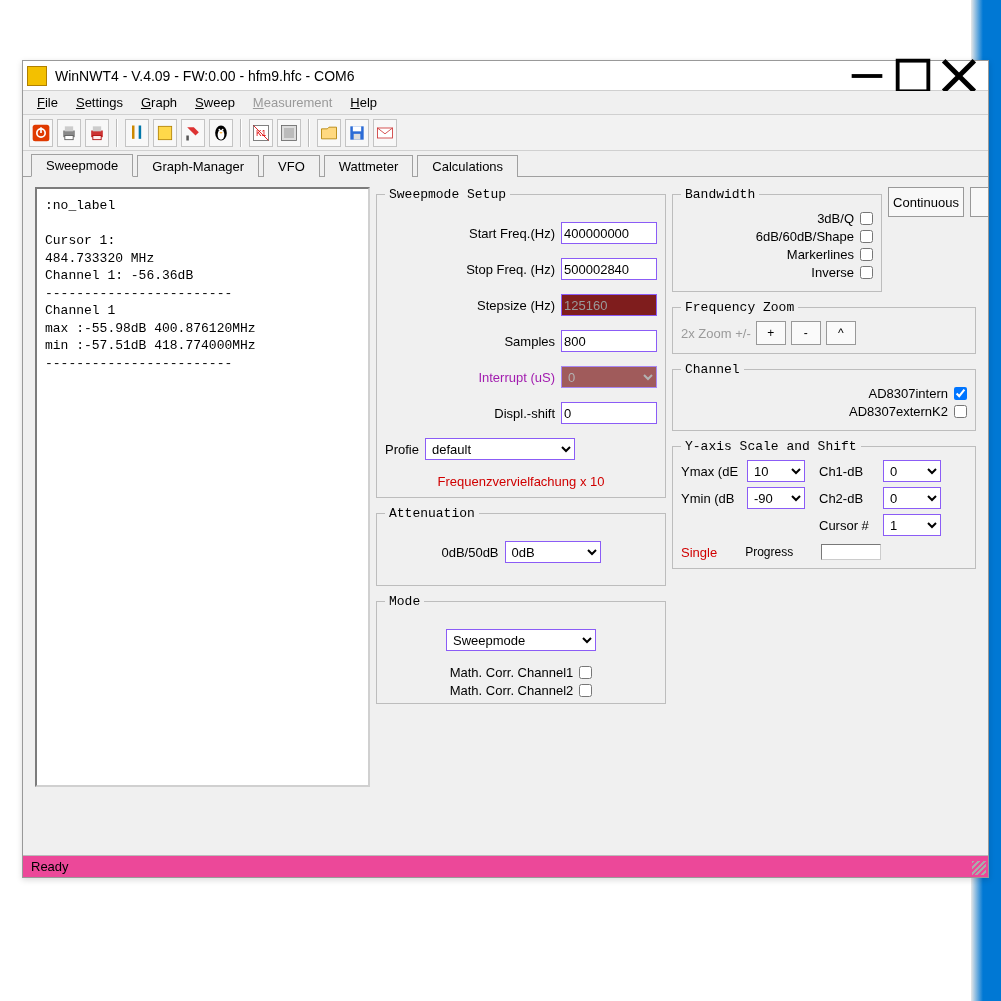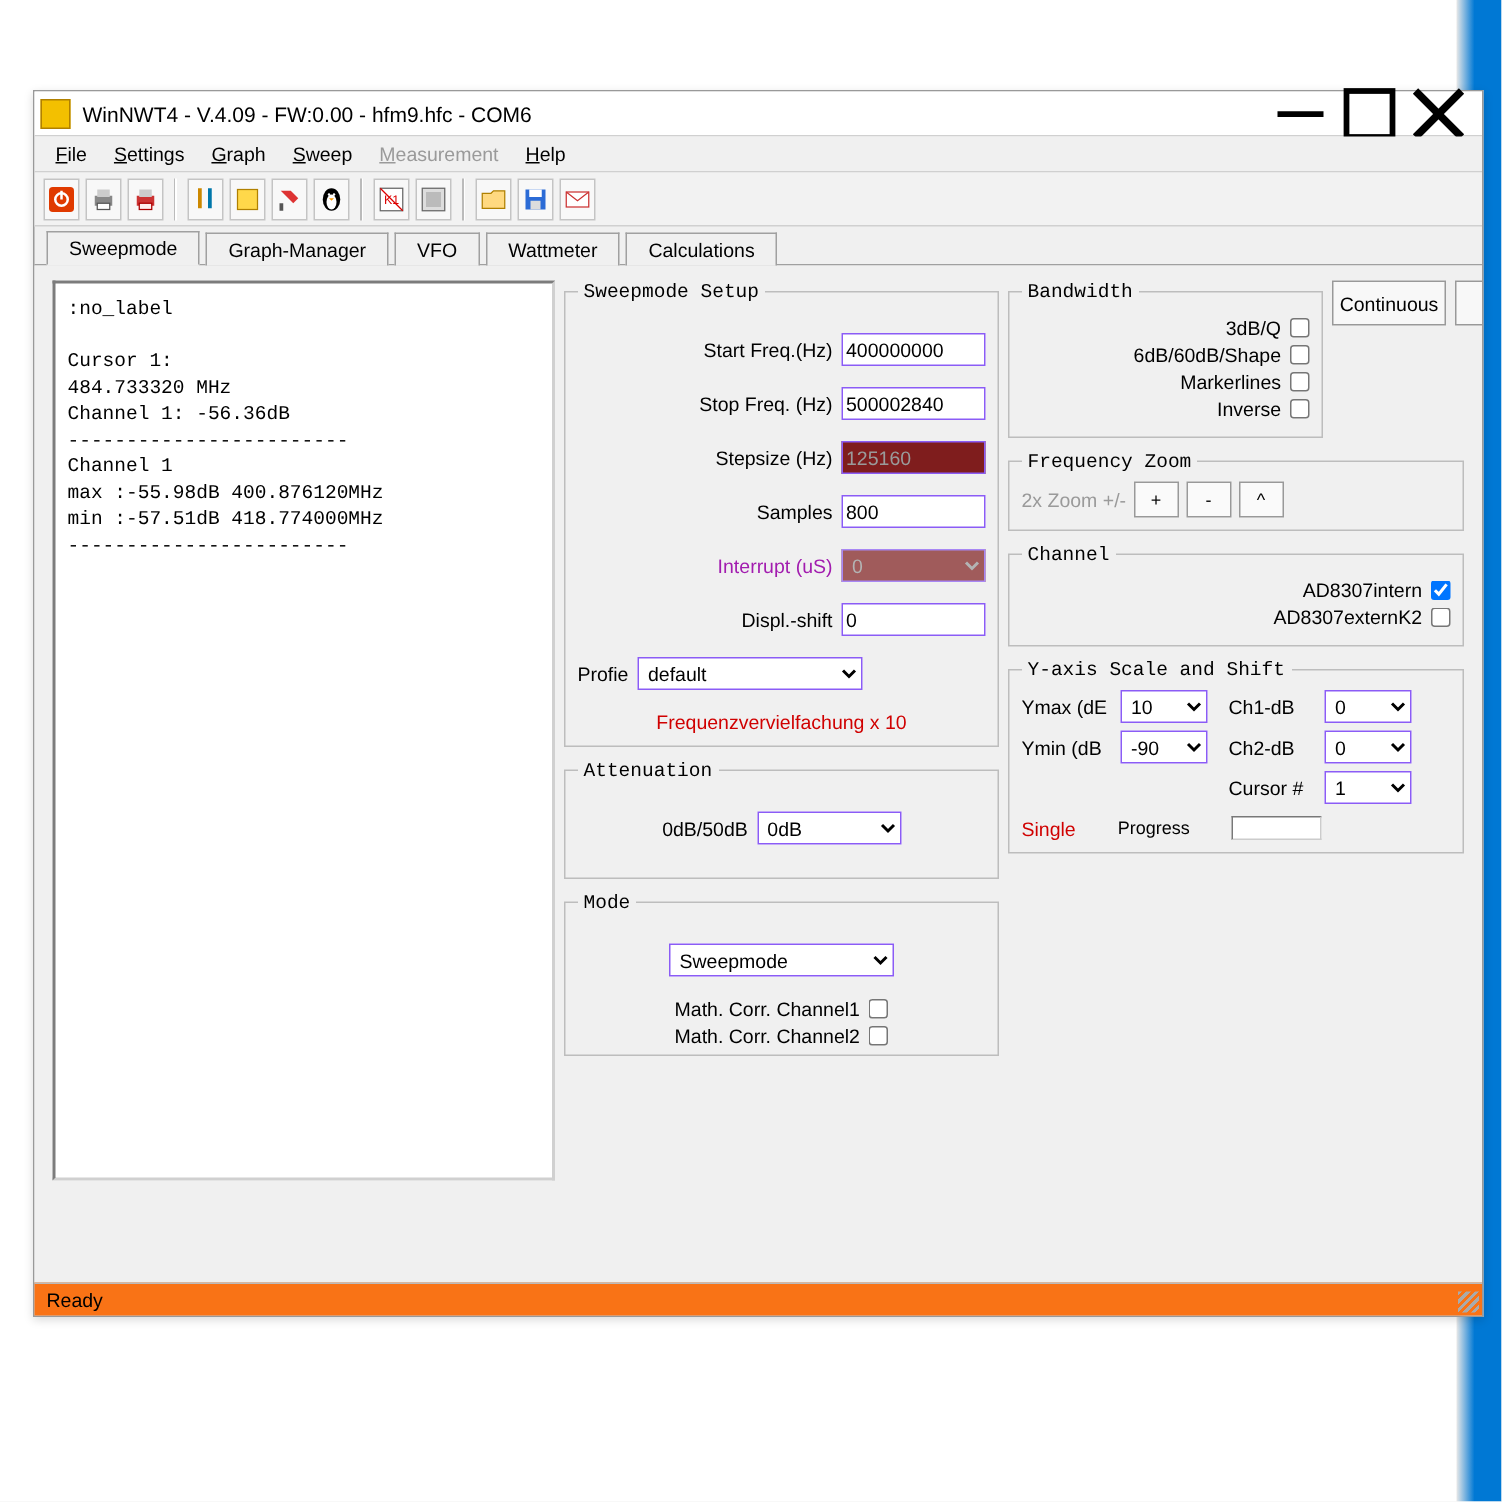--- a/index.html
+++ b/index.html
@@ -264,21 +264,21 @@
   }
   .progress-bar {
     width: 60px;
     height: 16px;
     border: 1px inset #ccc;
     background: #fff;
   }
   .statusbar {
     height: 22px;
     border-top: 1px solid #bbb;
-    background: #f97316;
+    background: #ec4899;
     display: flex;
     align-items: center;
     padding: 0 8px;
     font-size: 13px;
   }
   .resizer {
     position: absolute;
     right: 2px;
     bottom: 2px;
     width: 14px;

